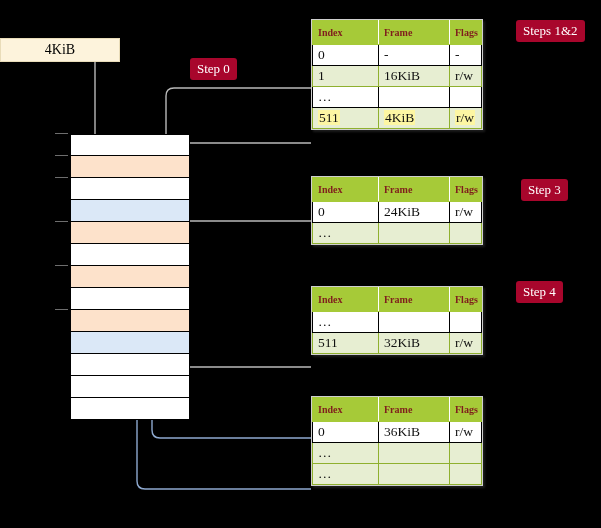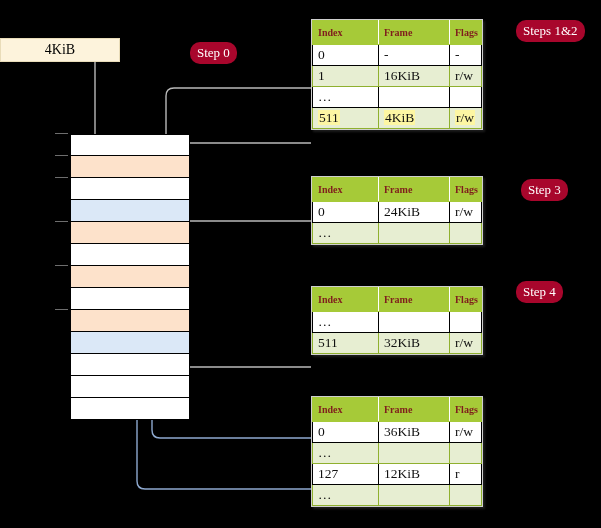--- a/index.html
+++ b/index.html
@@ -16,24 +16,24 @@
     position:absolute;left:0;top:38px;width:120px;height:24px;
     background:#fdf3dc;border:1px solid #e9dcb9;
     display:flex;align-items:center;justify-content:center;
     font-size:14px;color:#000;box-sizing:border-box;
   }
 
   
   .badge{
     position:absolute;background:#a8062c;color:#fff;
     font-size:13px;line-height:1;padding:4px 7px 5px 7px;
-    border-radius:10px;white-space:nowrap;
+    border-radius:3px;white-space:nowrap;
     box-shadow:0 1px 2px rgba(0,0,0,.6);
   }
-  .b-step0{left:190px;top:42px;}
+  .b-step0{left:190px;top:58px;}
   .b-step12{left:516px;top:20px;}
   .b-step3{left:521px;top:160px;margin-top:19px;}
   .b-step4{left:516px;top:281px;}
 
   
   .mem{position:absolute;left:70px;top:134px;width:120px;}
   .mem .cell{
     height:22px;box-sizing:border-box;
     border-left:1px solid #000;border-right:1px solid #000;
     border-bottom:1px solid #000;background:#fff;
@@ -260,25 +260,20 @@
           <tr class="plain">
             <td class="c0">0</td>
             <td class="c1">36KiB</td>
             <td class="c2">r/w</td>
           </tr>
           <tr class="alt">
             <td class="c0">…</td>
             <td class="c1"></td>
             <td class="c2"></td>
           </tr>
-          <tr class="plain">
-            <td class="c0">127</td>
-            <td class="c1">12KiB</td>
-            <td class="c2">r</td>
-          </tr>
           <tr class="alt">
             <td class="c0">…</td>
             <td class="c1"></td>
             <td class="c2"></td>
           </tr>
         </tbody>
       </table>
     </div>
 
 </div>

